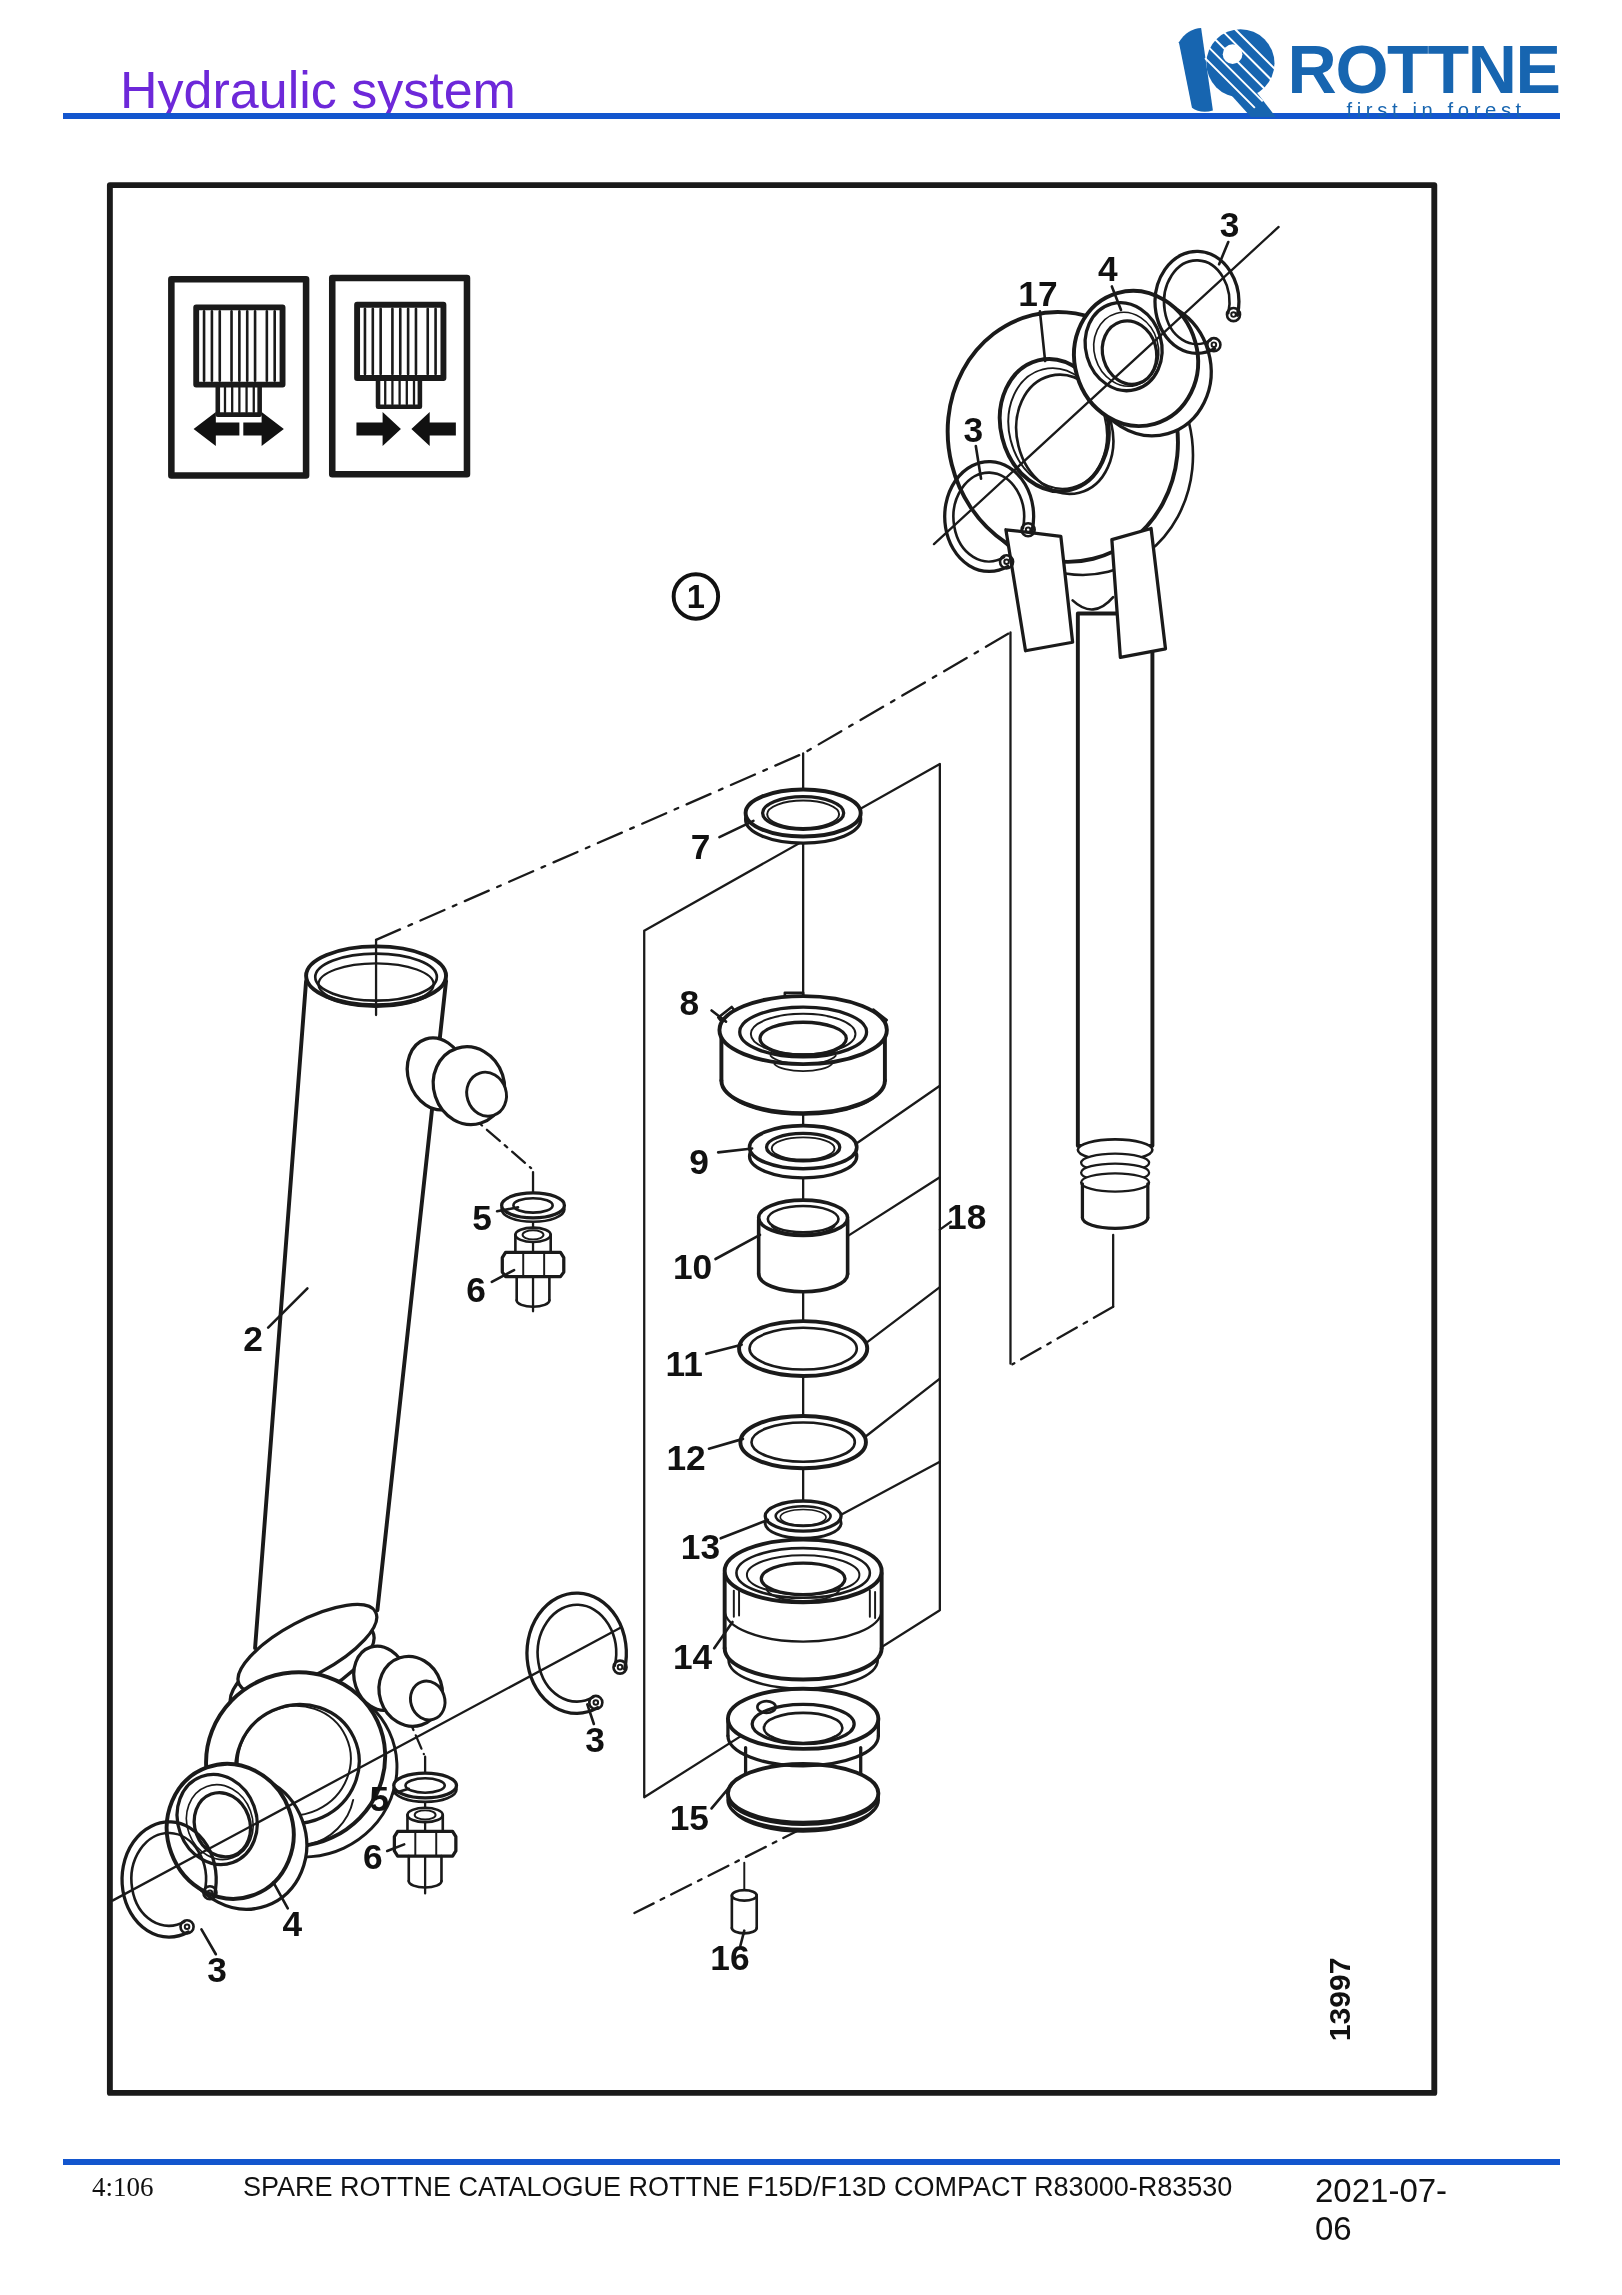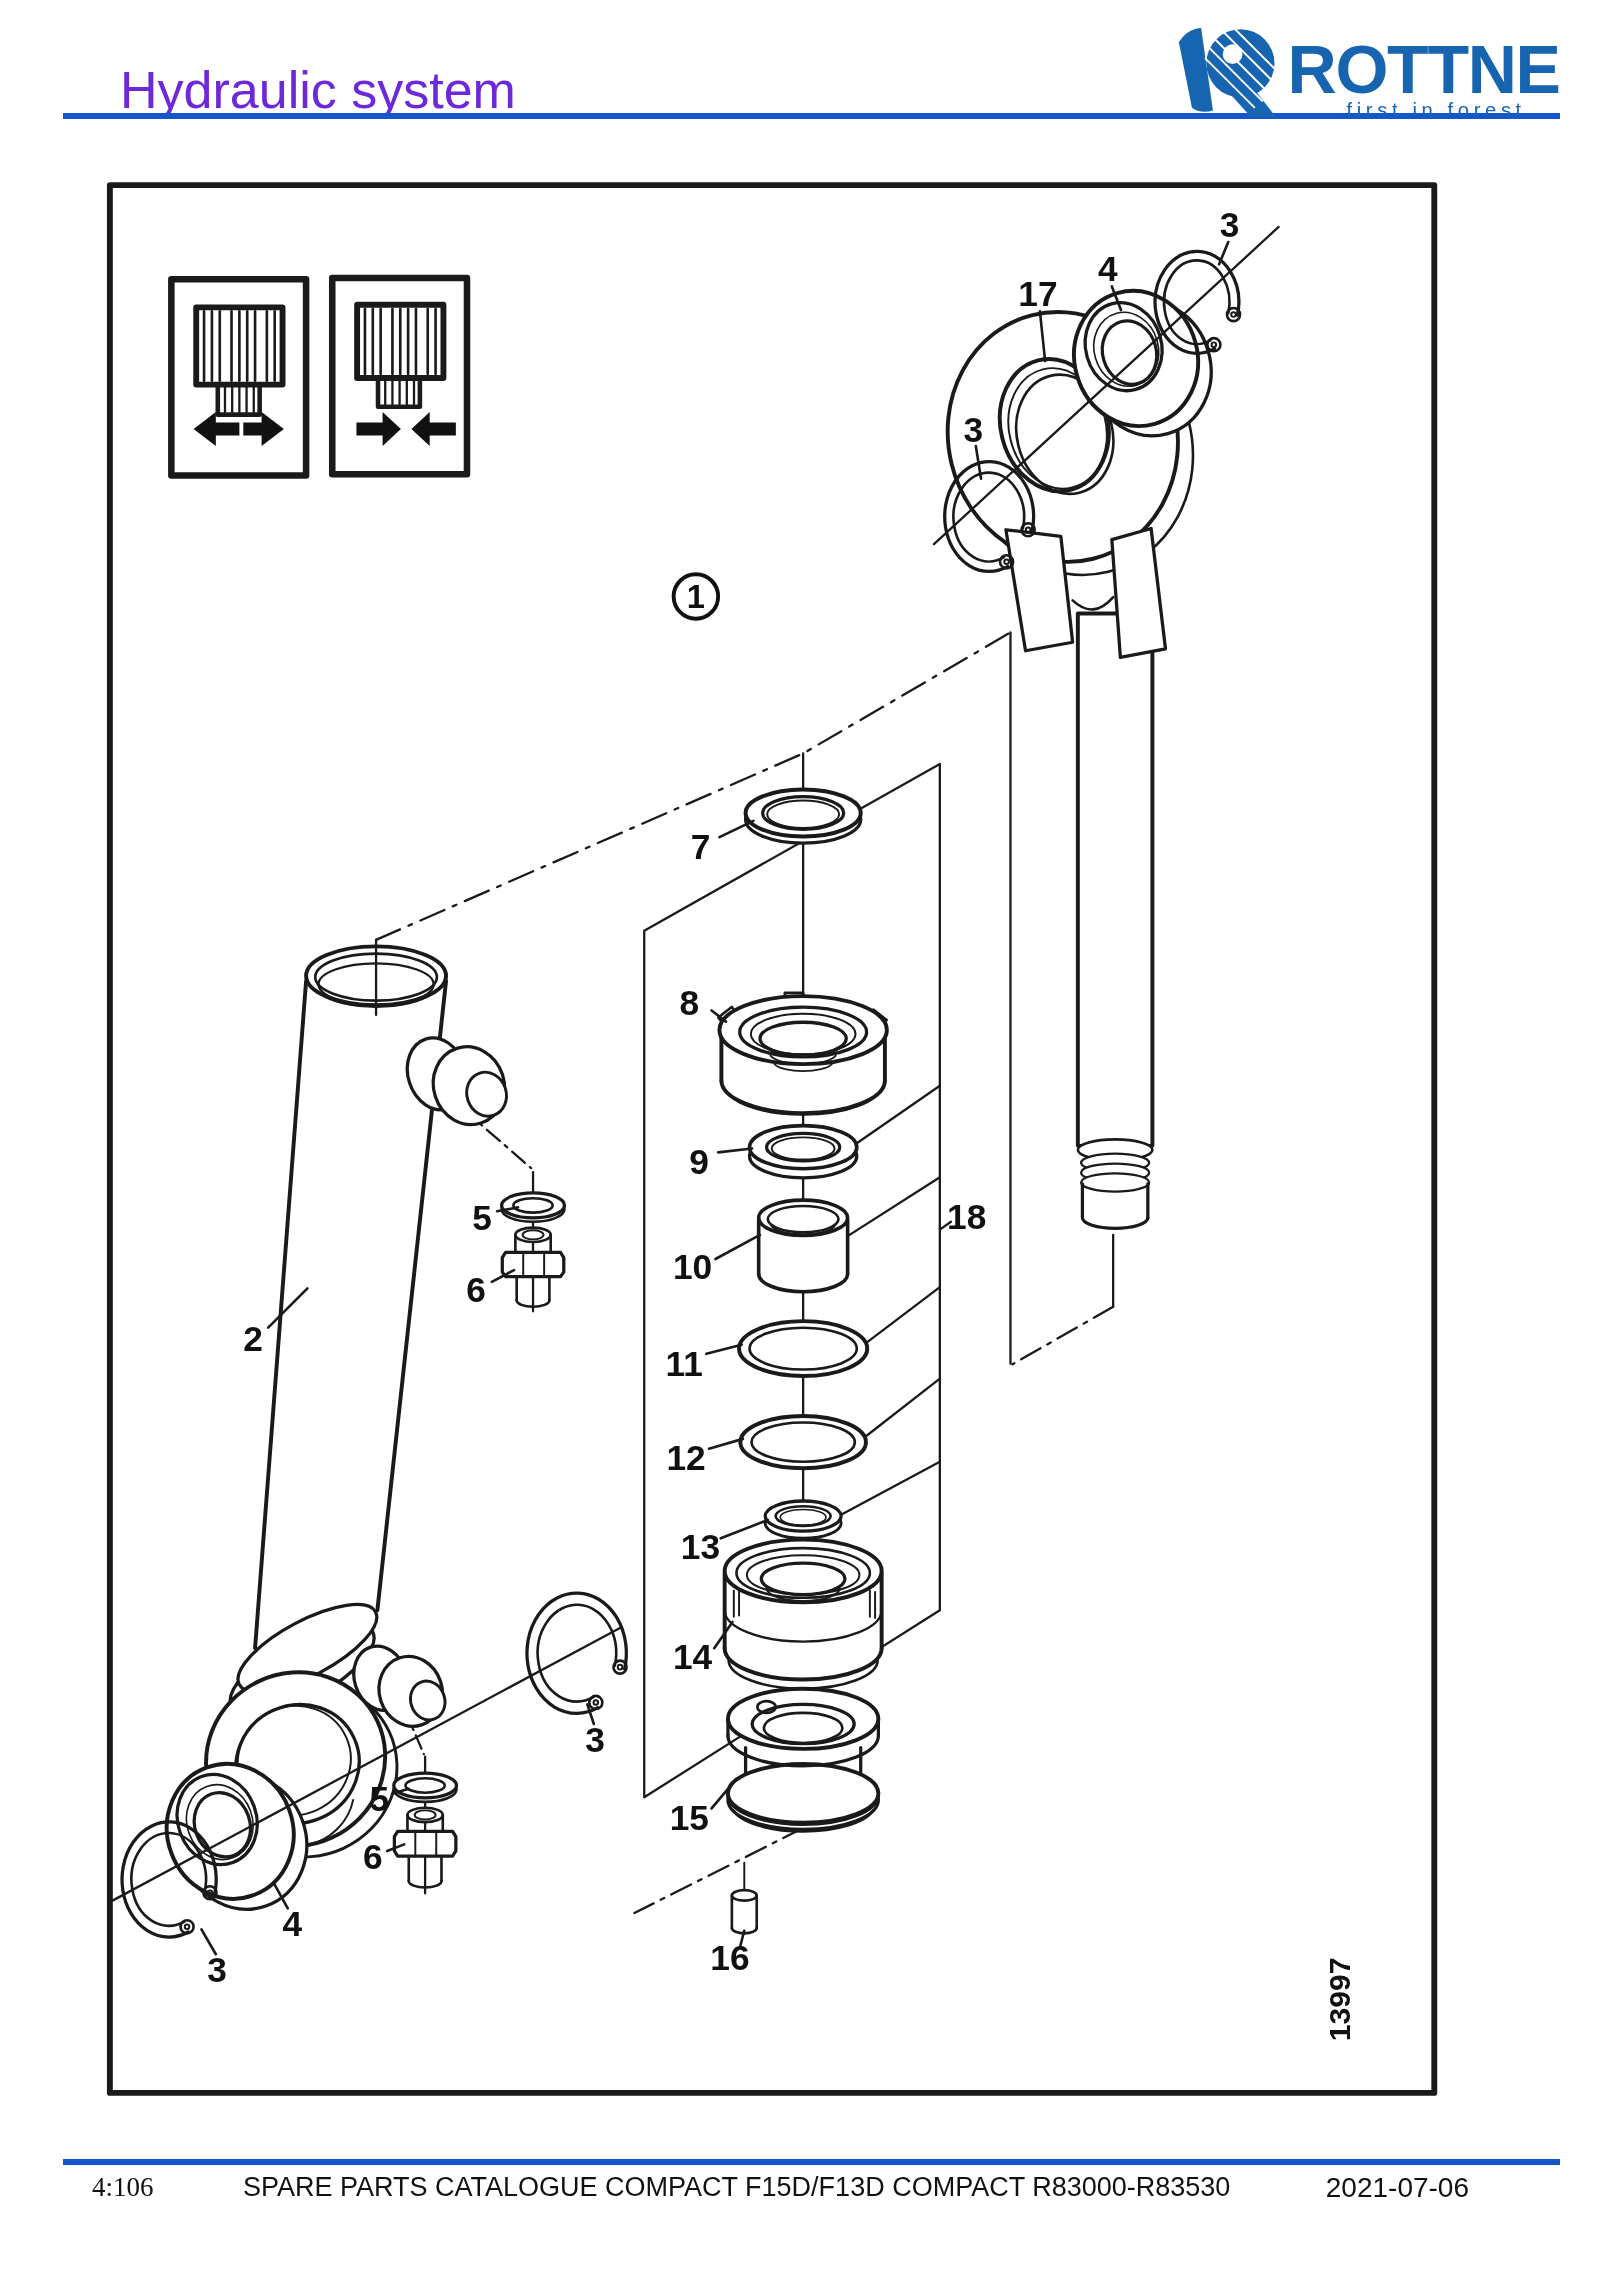--- a/index.html
+++ b/index.html
@@ -5,21 +5,21 @@
   html,body{margin:0;padding:0;background:#ffffff;}
   body{width:1622px;height:2295px;position:relative;font-family:"Liberation Sans",sans-serif;}
   .abs{position:absolute;}
   #page-title{left:120px;top:60px;font-size:52px;color:#6d28d9;letter-spacing:0px;}
   .blue-rule{left:63px;width:1497px;height:5.9px;background:#1356CE;}
   #rule-header{top:113px;}
   #rule-footer{top:2159px;}
   #logo{left:1171px;top:23.6px;width:393px;height:97px;}
   #footer-page{left:92px;top:2172px;font-size:27px;color:#111;font-family:Liberation Serif, serif;}
   #footer-title{left:243px;top:2172px;font-size:27px;color:#111;}
-  #footer-date{left:1315px;top:2172px;width:154px;text-align:right;font-size:28px;color:#111;}
+  #footer-date{left:1315px;top:2172px;width:154px;font-size:33px;color:#111;}
   #diagram-svg{left:0;top:0;width:1622px;height:2295px;}
   svg text.callout{font-family:"Liberation Sans",sans-serif;font-weight:bold;fill:#111;}
   .logo-brand{font-family:"Liberation Sans",sans-serif;font-weight:bold;}
 </style>
 </head>
 <body>
 
 <svg id="diagram-svg" class="abs" viewBox="0 0 2480 3509">
   <g stroke="#1a1a1a" fill="none" stroke-linecap="round" stroke-linejoin="round">
 
@@ -349,15 +349,15 @@
     <g stroke="#ffffff" stroke-width="3">
       <path d="M66,22 L150,106 M80,12 L162,94 M96,6 L170,80 M58,36 L140,118 M52,52 L128,128"></path>
     </g>
   </g>
   <text class="logo-brand" x="178" y="106" font-size="104" letter-spacing="-2" fill="#1765B0">ROTTNE</text>
   <text x="268" y="142" font-size="31" letter-spacing="7" fill="#1765B0" font-family="Liberation Sans, sans-serif">first in forest</text>
 </svg>
 
 <div id="rule-footer" class="abs blue-rule"></div>
 <div id="footer-page" class="abs">4:106</div>
-<div id="footer-title" class="abs">SPARE PARTS CATALOGUE COMPACT F15D/F13D COMPACT R83000-R83530</div>
+<div id="footer-title" class="abs">SPARE ROTTNE CATALOGUE ROTTNE F15D/F13D COMPACT R83000-R83530</div>
 <div id="footer-date" class="abs">2021-07-06</div>
 
 
 </body></html>

